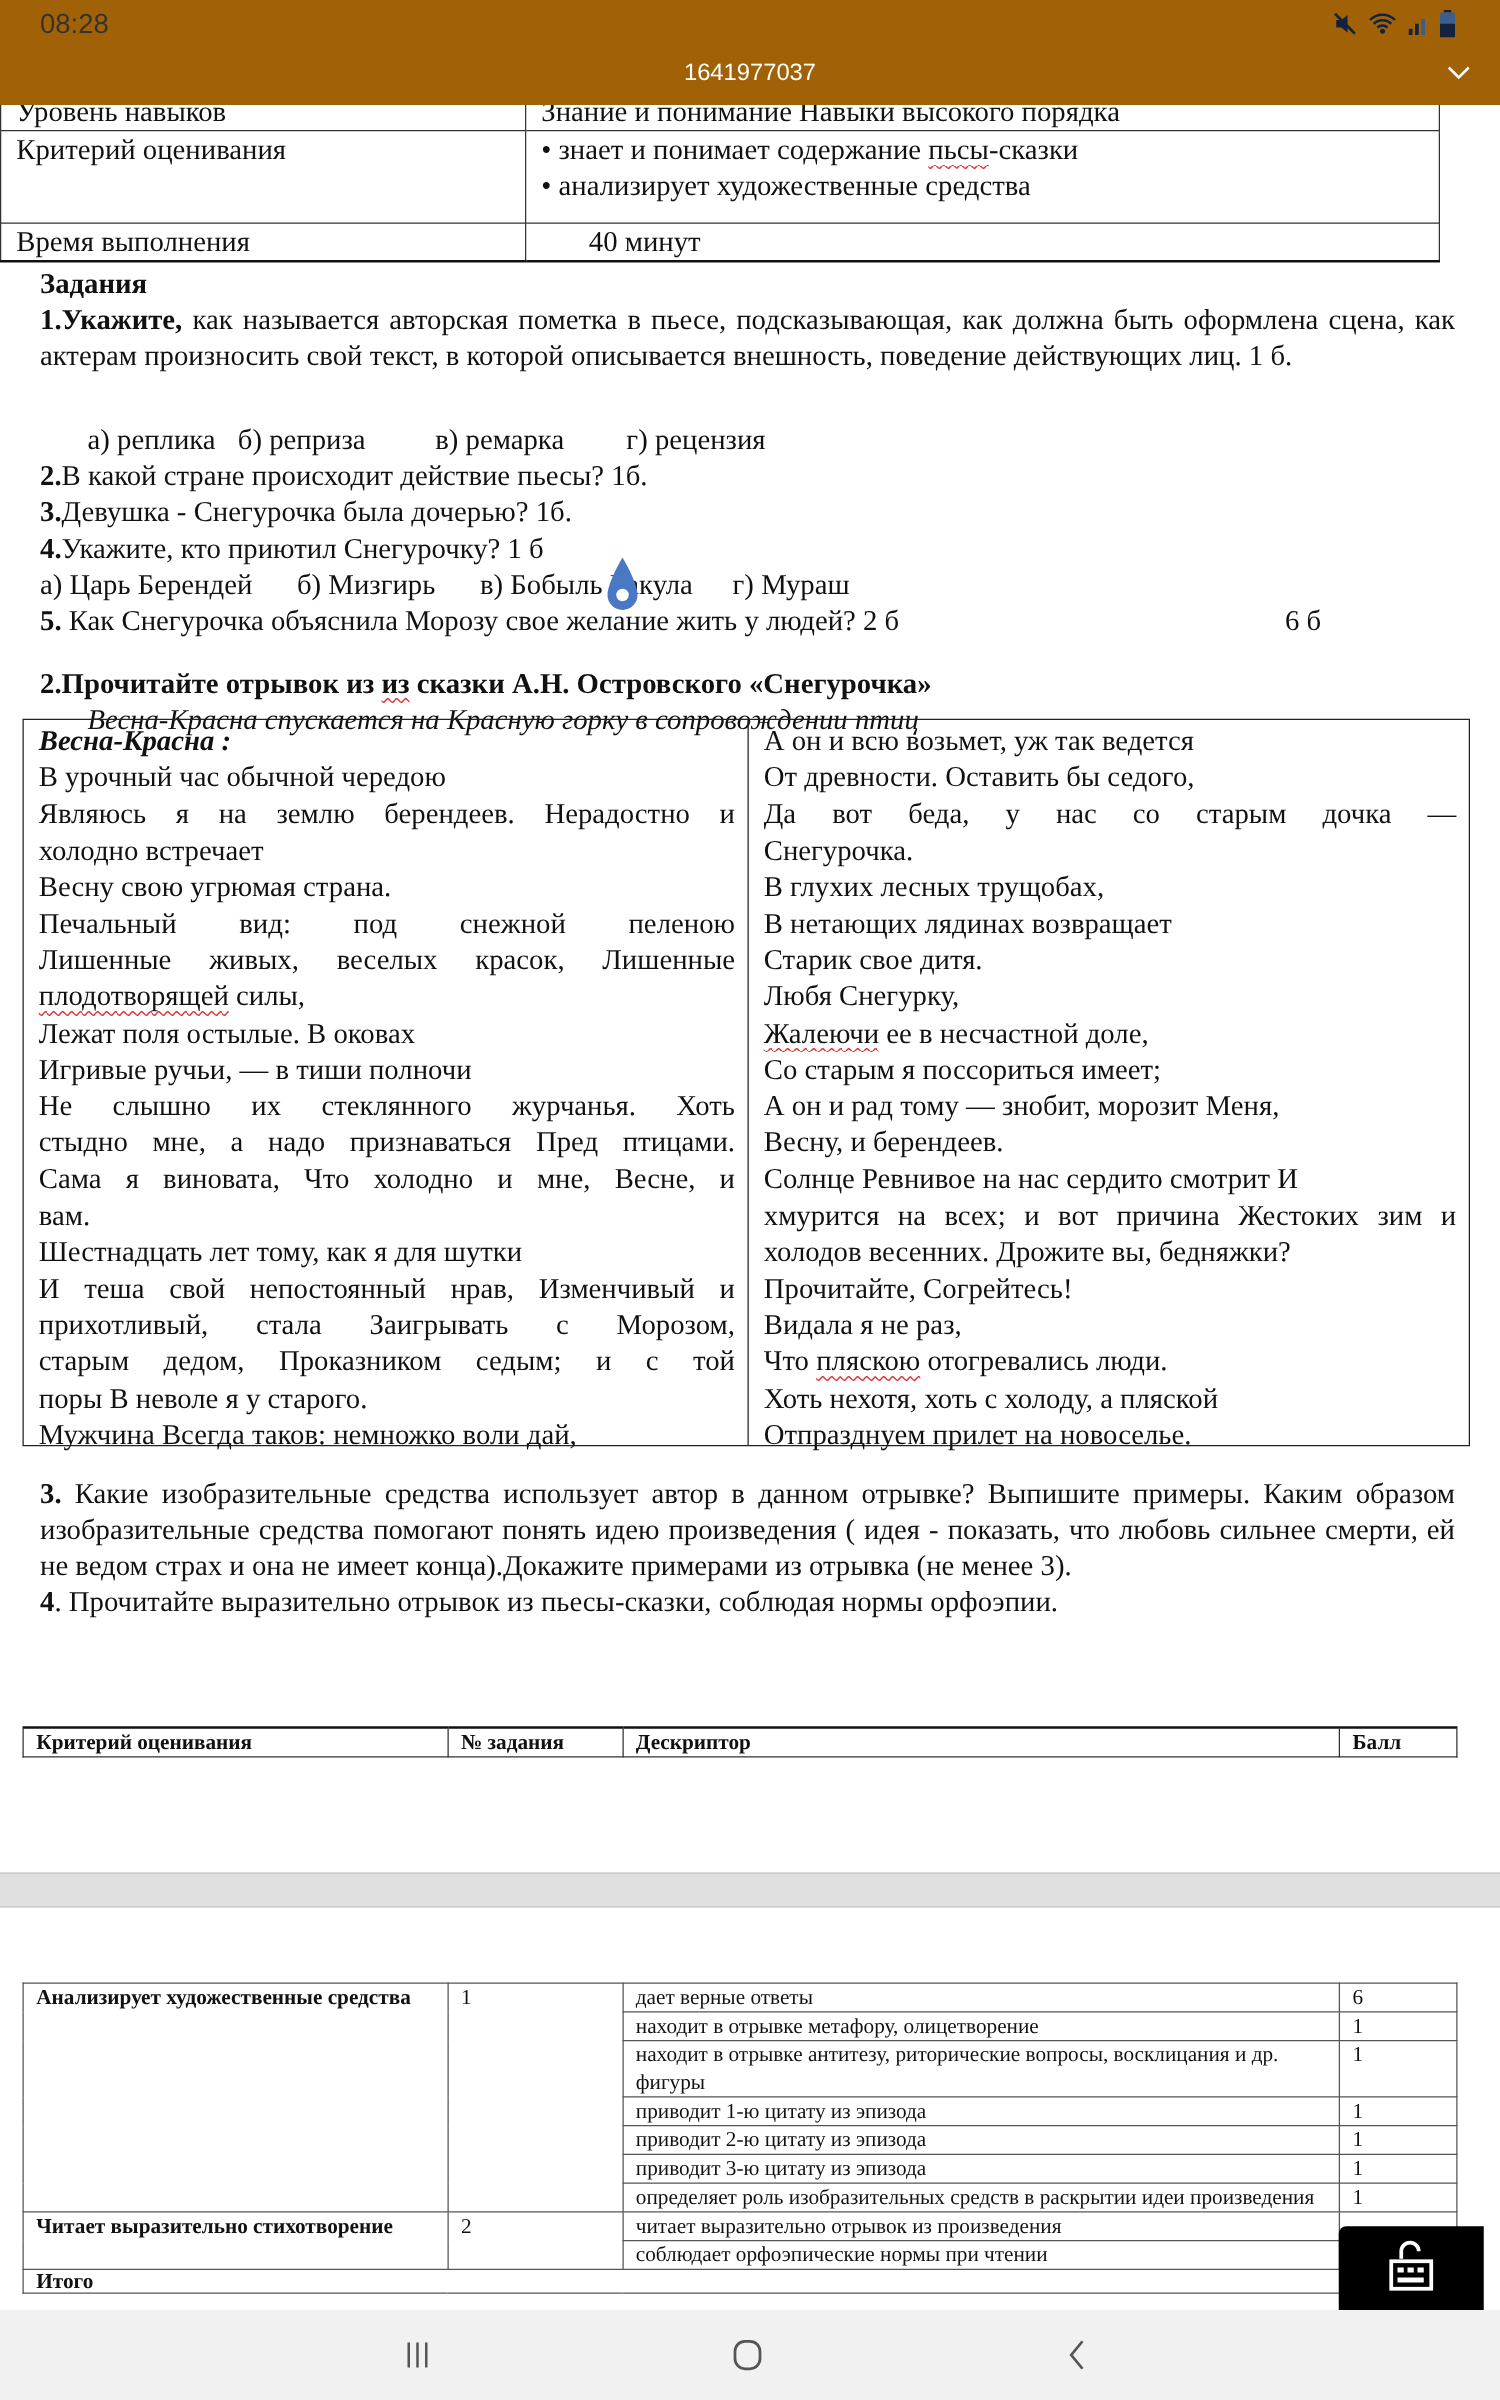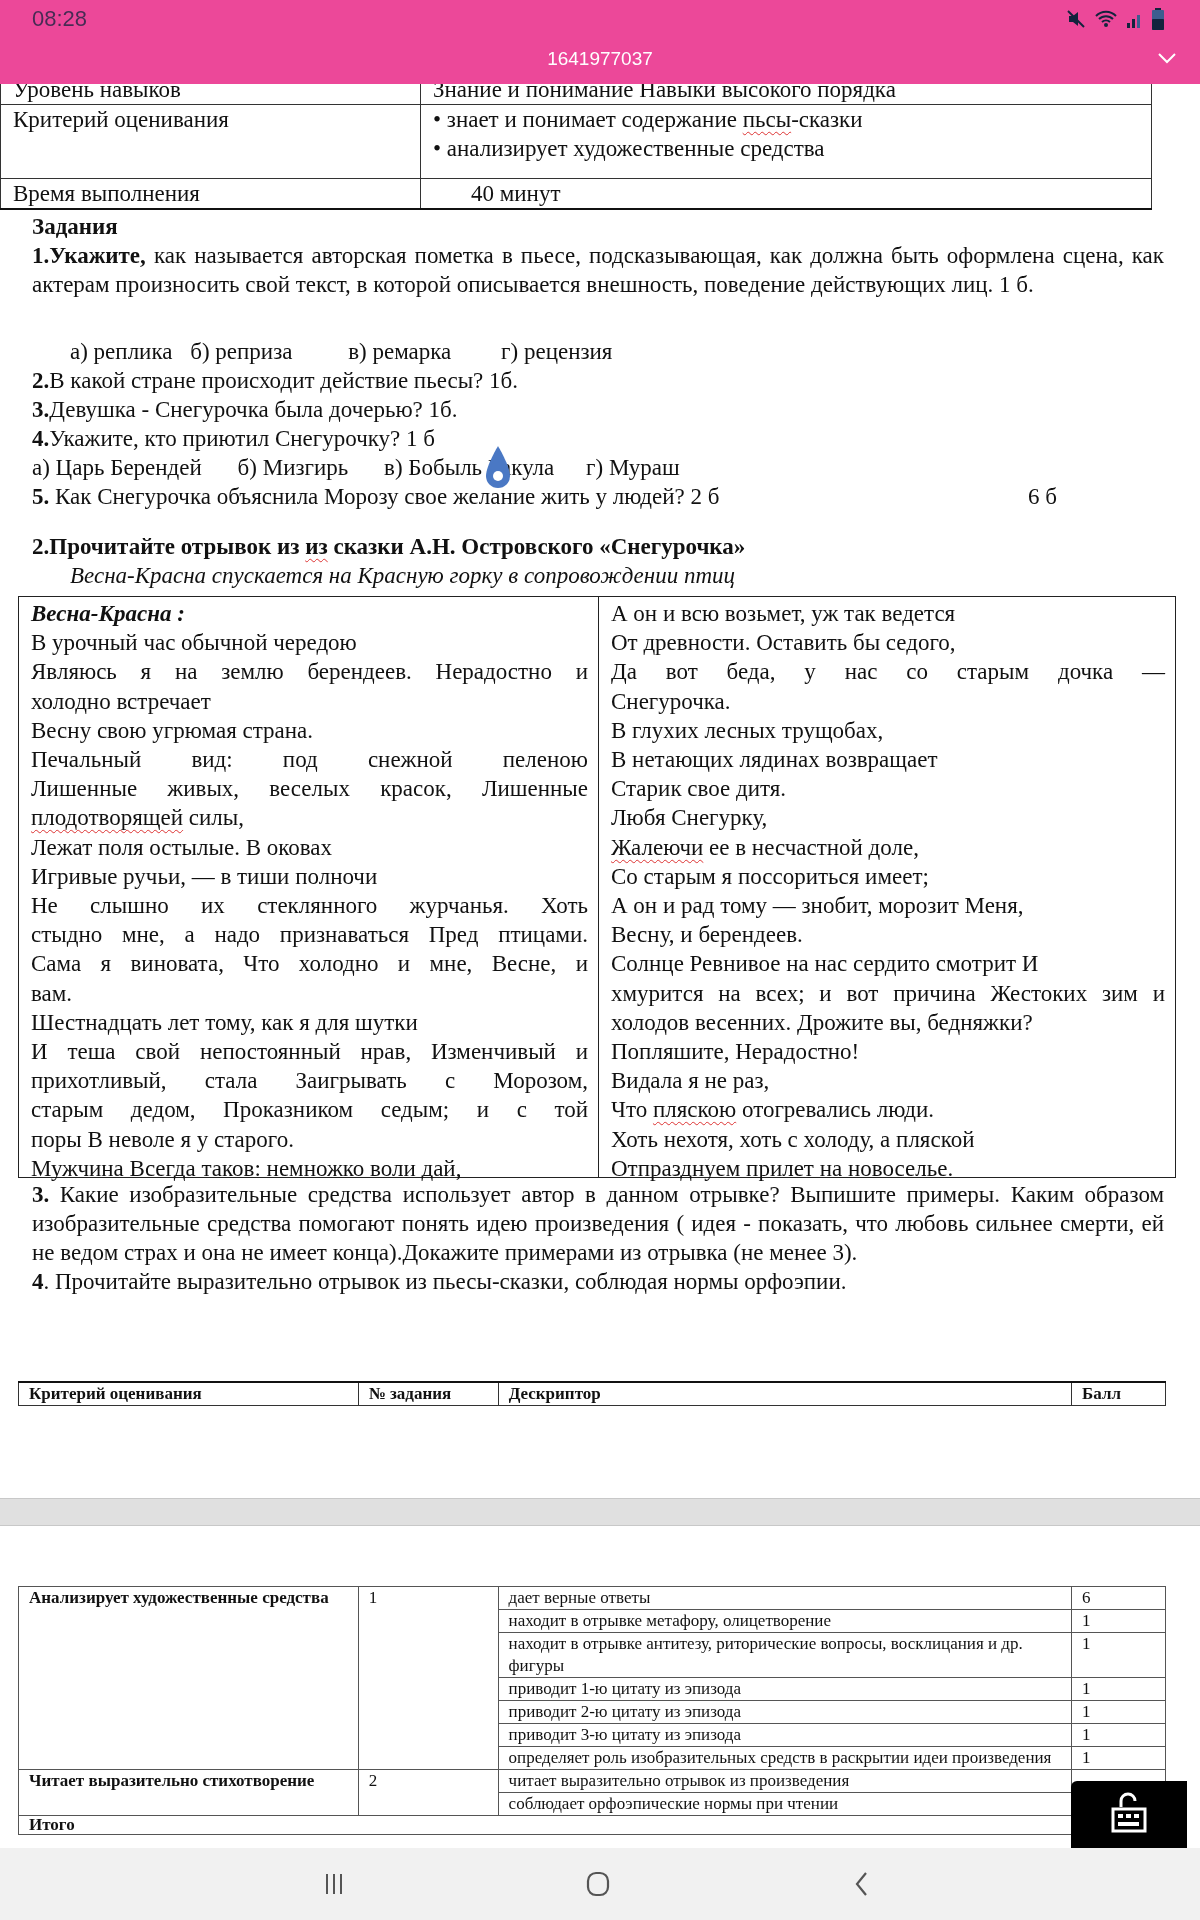--- a/index.html
+++ b/index.html
@@ -1,20 +1,20 @@
 <!DOCTYPE html>
 <html><head>
 <meta charset="utf-8">
 <style>
   * { box-sizing: border-box; margin: 0; padding: 0; }
   html, body { width: 1200px; height: 1920px; overflow: hidden; background: #ffffff; }
   body { position: relative; font-family: "Liberation Serif", serif; color: #111; }
 
   
-  .topbar { position: absolute; left: 0; top: 0; width: 1200px; height: 84px; background: #ec4899; z-index: 10; }
+  .topbar { position: absolute; left: 0; top: 0; width: 1200px; height: 84px; background: #a16207; z-index: 10; }
   .status-time { position: absolute; left: 32px; top: 6px; font-family: "Liberation Sans", sans-serif; font-size: 22px; color: #11223d; opacity: .75; }
   .status-icons { position: absolute; right: 36px; top: 8px; display: flex; gap: 8px; align-items: center; }
   .status-icons svg { display: block; }
   .title { position: absolute; left: 0; right: 0; top: 48px; text-align: center; font-family: "Liberation Sans", sans-serif; font-size: 19px; color: #ffffff; }
   .chevron { position: absolute; right: 22px; top: 50px; width: 22px; height: 16px; }
 
   
   .doc { position: absolute; left: 0; top: 84px; width: 1200px; font-family: "Liberation Serif", serif; }
   .t1 { position: absolute; left: 0; top: -10px; width: 1152px; border-collapse: collapse; font-size: 23px; }
   .t1 td { border: 1px solid #333; padding: 0 12px; vertical-align: top; line-height: 29px; }
@@ -22,21 +22,21 @@
   .t1 tr.last td { border-bottom: 2px solid #111; }
 
   .sec { position: absolute; left: 32px; width: 1132px; font-size: 23px; line-height: 29px; }
   .justify { text-align: justify; text-align-last: left; }
   .b { font-weight: bold; }
   .i { font-style: italic; }
   .row-opts span { display: inline-block; }
   .squiggle { text-decoration: underline wavy #d33; text-decoration-thickness: 1px; text-underline-offset: 4px; }
 
   
-  .poem { position: absolute; left: 18px; top: 512px; width: 1158px; height: 582px; border: 1.5px solid #222; display: flex; }
+  .poem { position: absolute; left: 18px; top: 491px; width: 1158px; height: 582px; border: 1.5px solid #222; display: flex; }
   .poem .col { padding: 2px 10px 0 12px; font-size: 23px; line-height: 29.2px; }
   .poem .left { width: 580px; border-right: 1.5px solid #222; text-align: justify; text-align-last: justify; }
   .poem .right { width: 576px; text-align: justify; text-align-last: justify; }
   .poem .line { display: block; }
   .poem .line.nl { text-align-last: left; }
 
   
   .rub-head { position: absolute; left: 18px; top: 1297px; width: 1148px; height: 24px; border-collapse: collapse; font-size: 17px; font-weight: bold; }
   .rub-head td { border: 1px solid #333; border-top: 2px solid #111; padding: 0 10px; line-height: 22px; }
 
@@ -170,21 +170,21 @@
         <span class="line nl">В нетающих лядинах возвращает</span>
         <span class="line nl"> Старик свое дитя.</span>
         <span class="line nl">Любя Снегурку,</span>
         <span class="line nl"><span class="squiggle">Жалеючи</span> ее в несчастной доле,</span>
         <span class="line nl">Со старым я поссориться имеет;</span>
         <span class="line nl"> А он и рад тому — знобит, морозит Меня,</span>
         <span class="line nl">Весну, и берендеев.</span>
         <span class="line nl"> Солнце Ревнивое на нас сердито смотрит И</span>
         <span class="line">хмурится на всех; и вот причина Жестоких зим и</span>
         <span class="line nl">холодов весенних. Дрожите вы, бедняжки?</span>
-        <span class="line nl">Попляшите, Нерадостно!</span>
+        <span class="line nl">Прочитайте, Согрейтесь!</span>
         <span class="line nl">Видала я не раз,</span>
         <span class="line nl">Что <span class="squiggle">пляскою</span> отогревались люди.</span>
         <span class="line nl">Хоть нехотя, хоть с холоду, а пляской</span>
         <span class="line nl">Отпразднуем прилет на новоселье.</span>
       </div>
   </div>
 
   <div class="sec justify" style="top:1096px;">
     <div><span class="b">3.</span><span> Какие изобразительные средства использует автор в данном отрывке? Выпишите  примеры. Каким образом изобразительные средства помогают понять идею произведения ( идея - показать, что любовь сильнее смерти, ей не ведом страх и она не имеет конца).Докажите примерами из отрывка (не менее 3).</span></div>
     <div><span class="b">4</span><span>. Прочитайте выразительно отрывок из пьесы-сказки, соблюдая нормы орфоэпии.</span></div>

